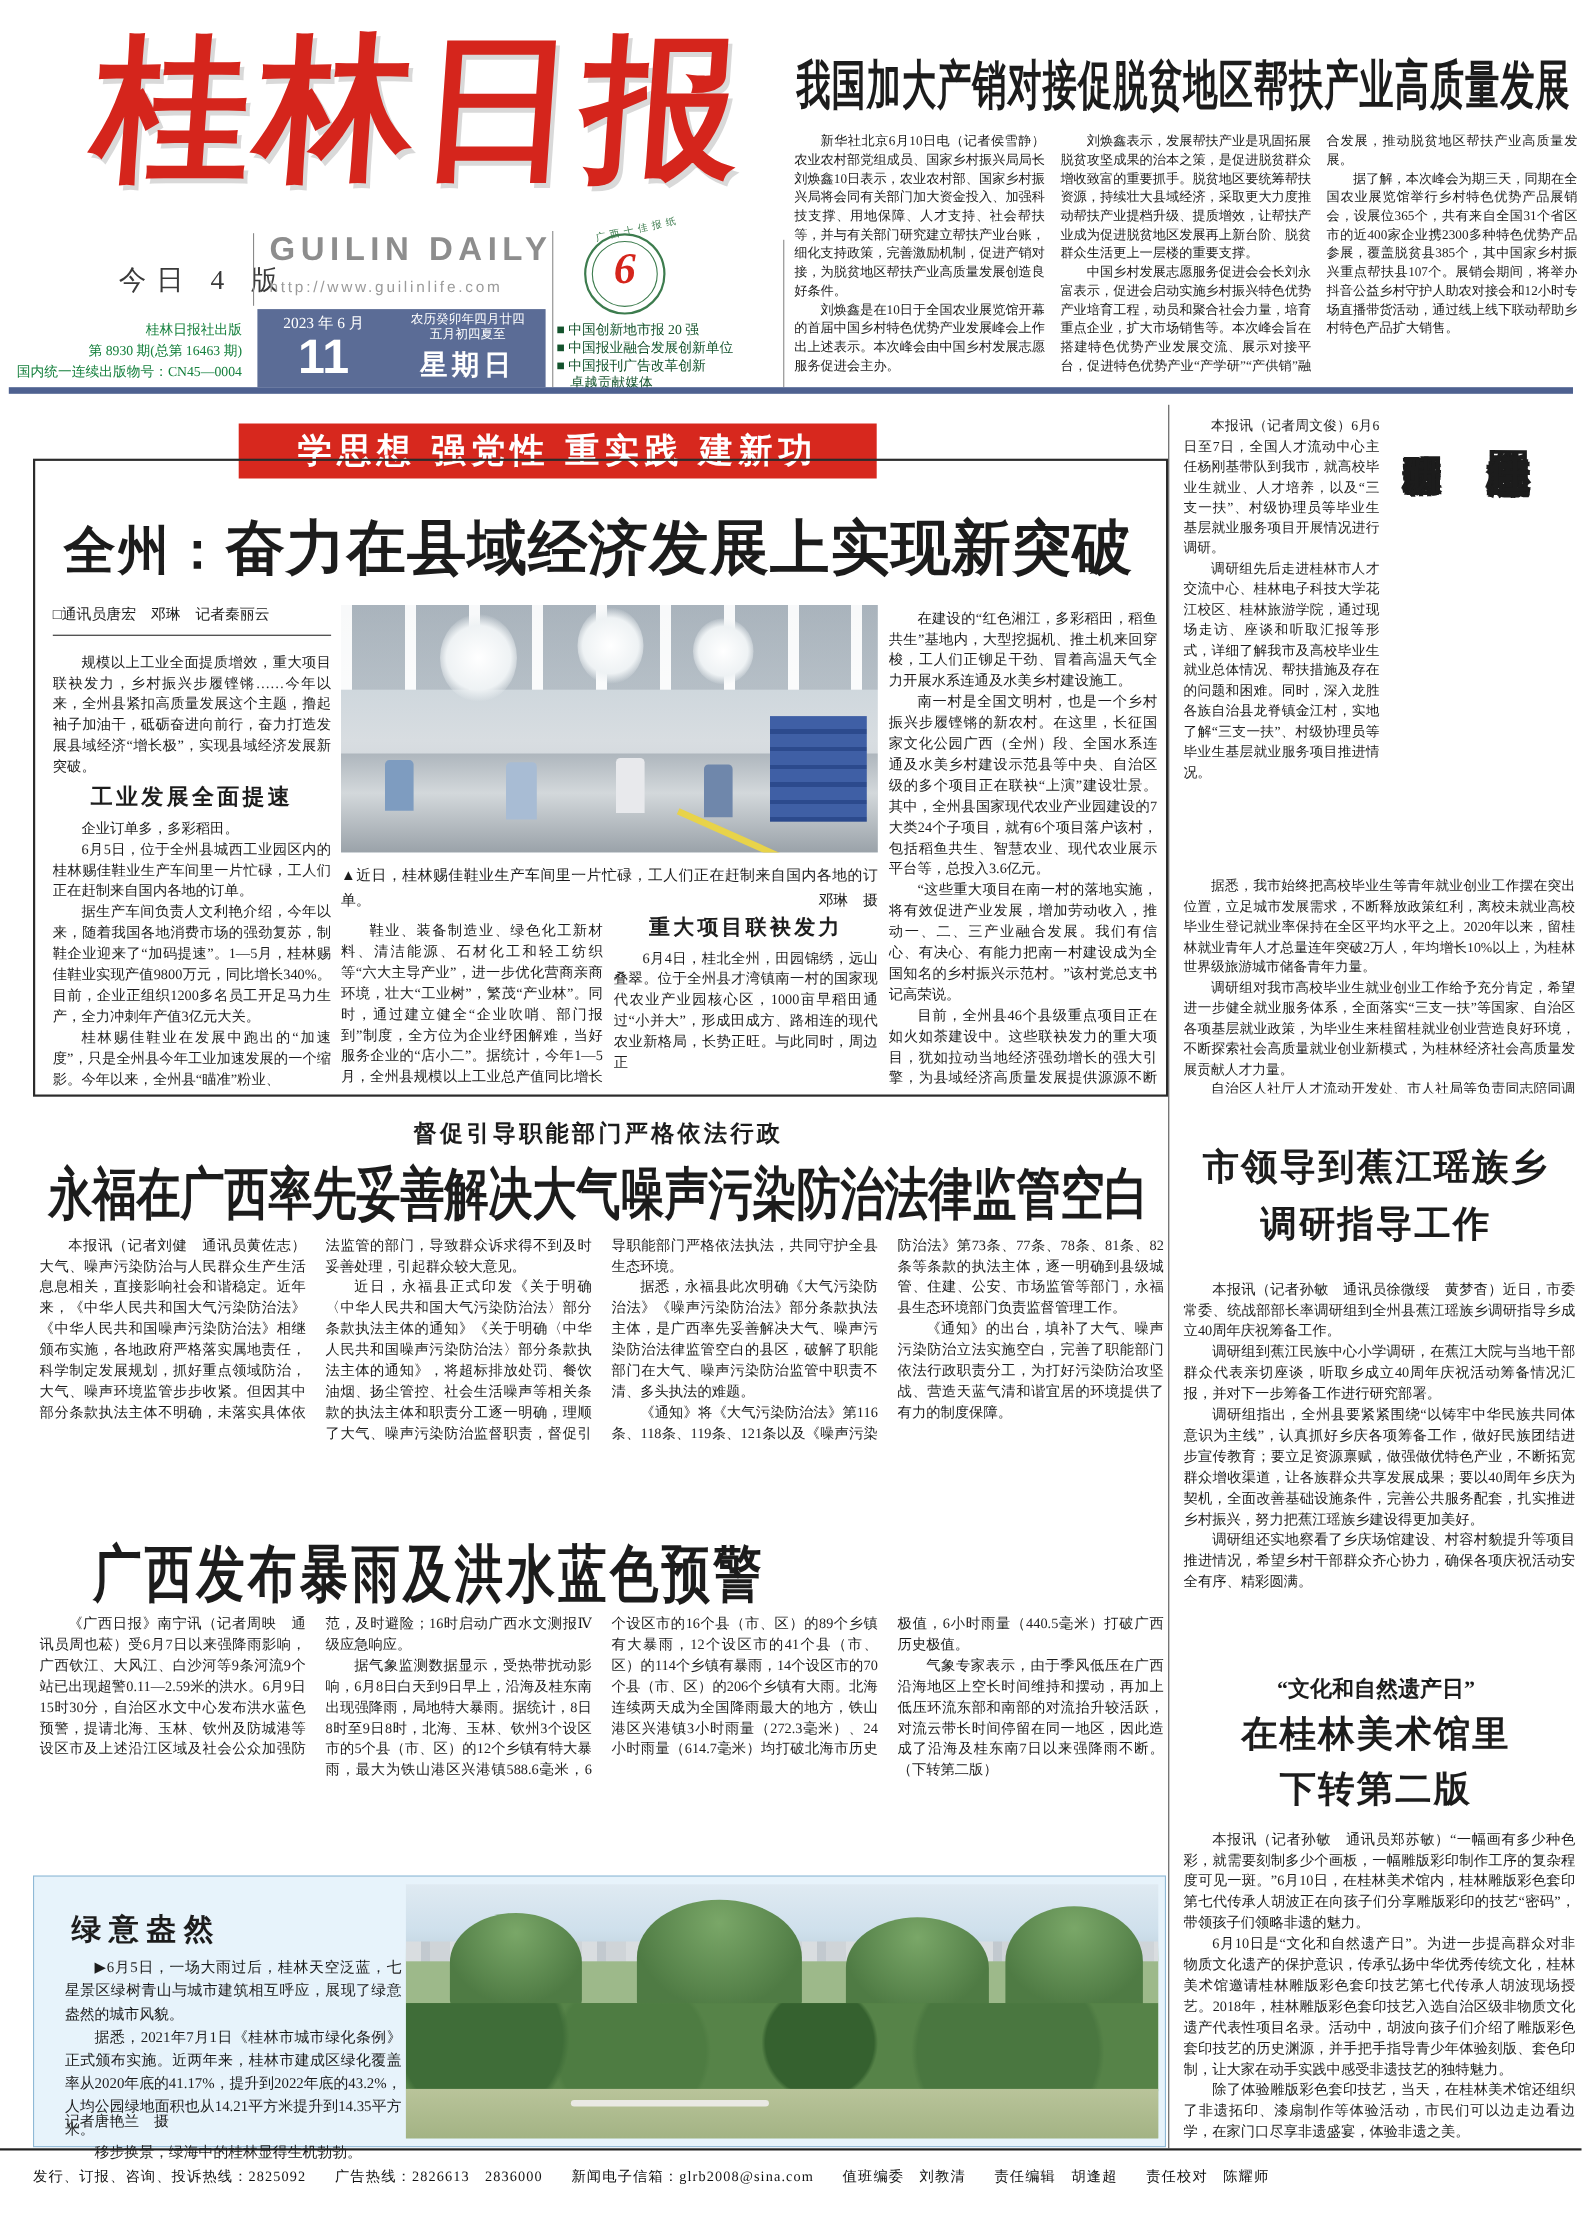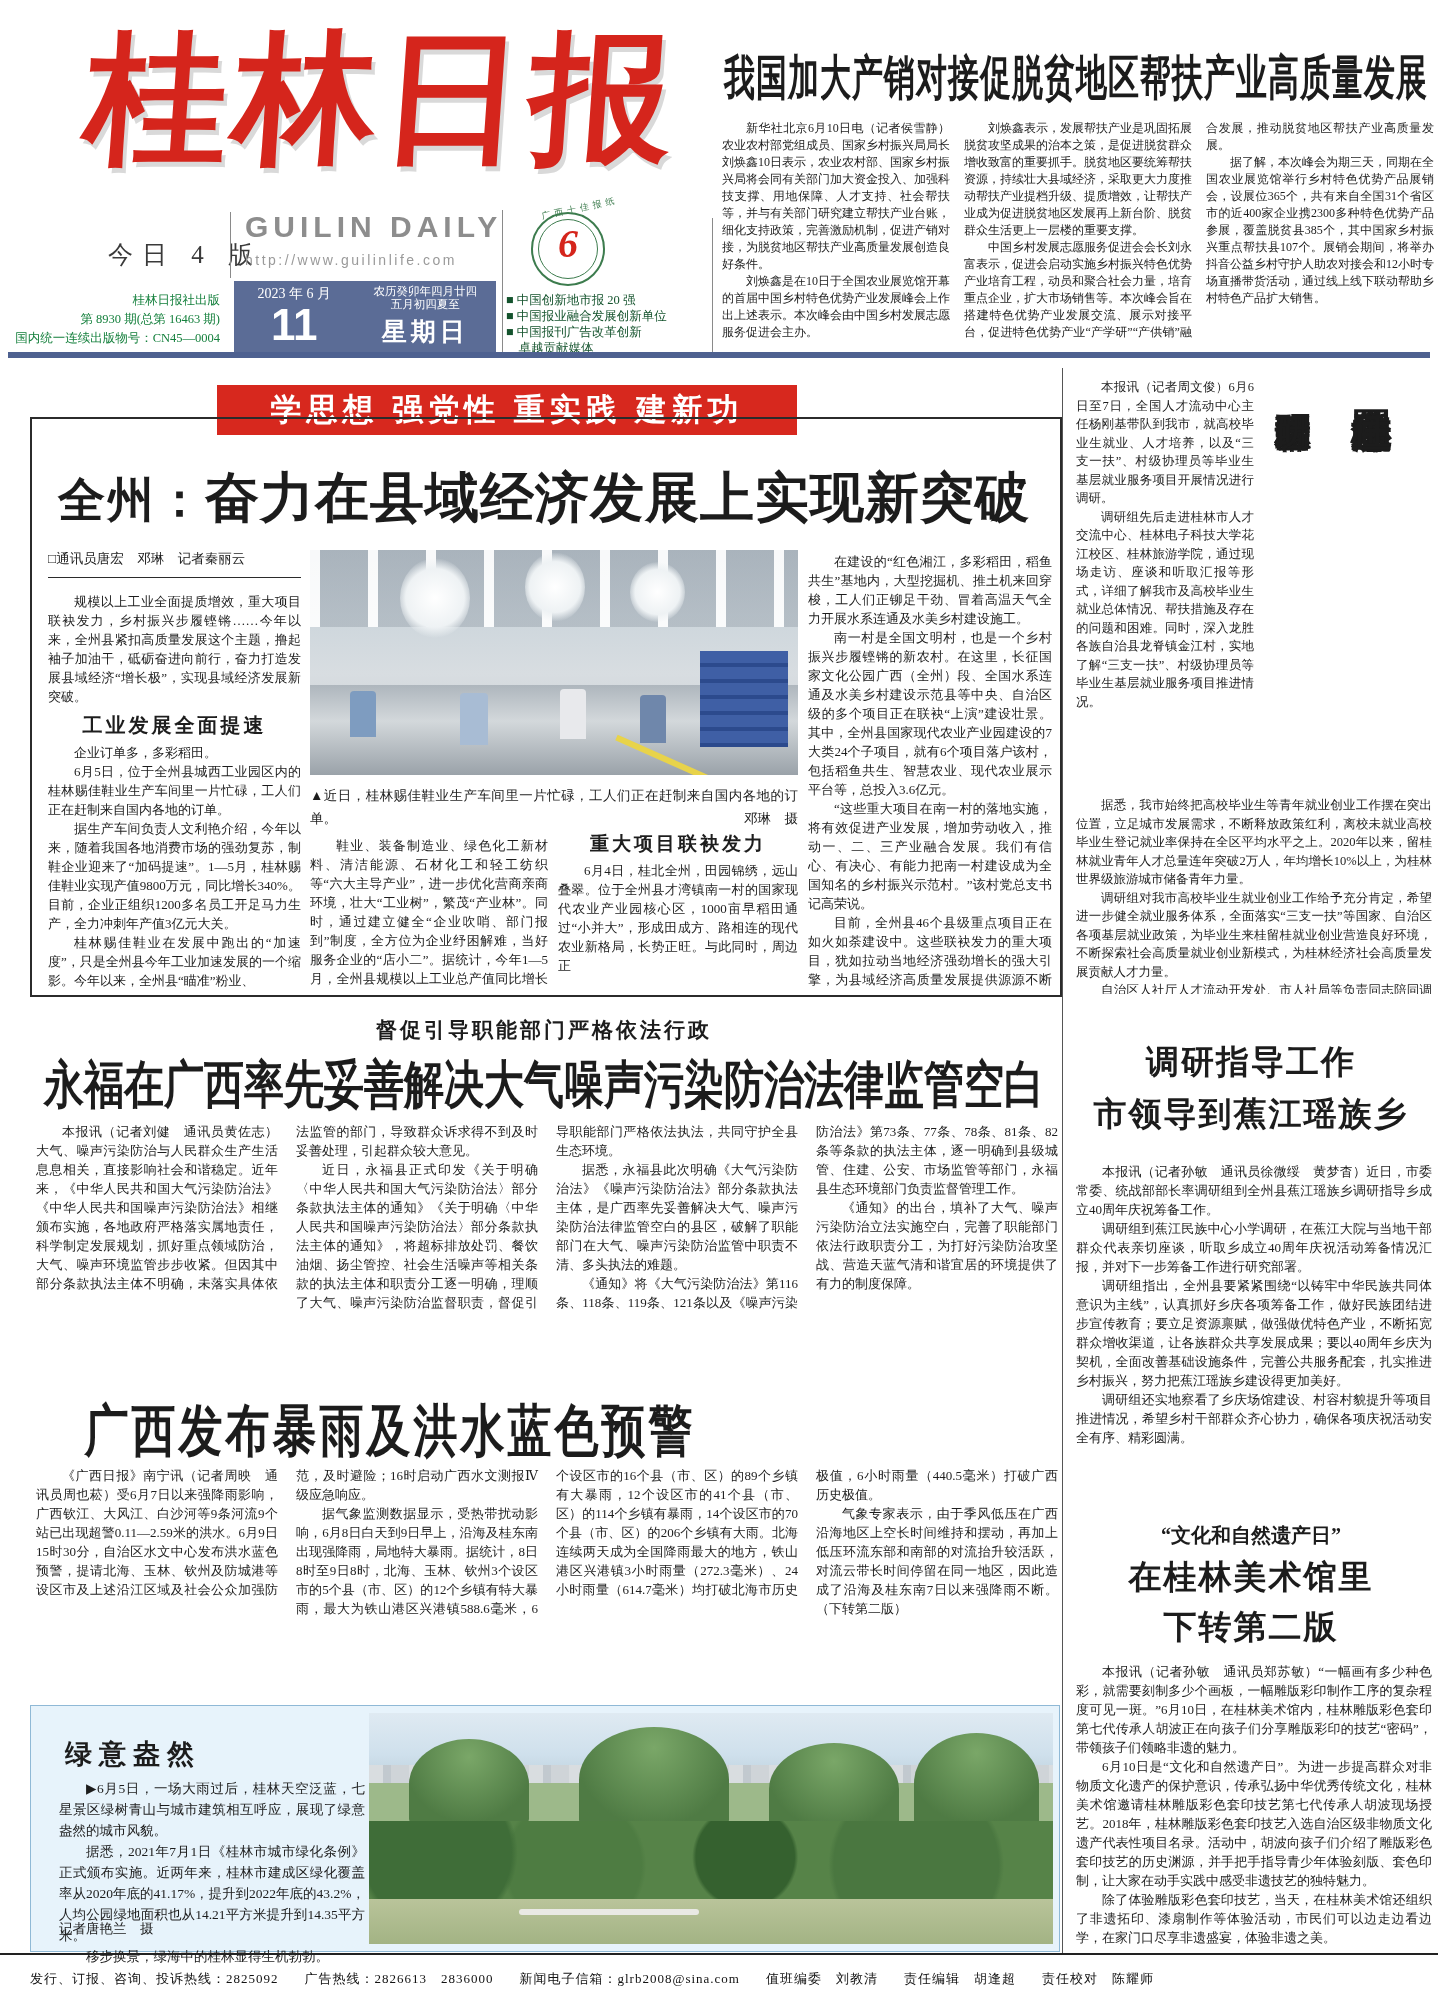--- a/index.html
+++ b/index.html
@@ -210,22 +210,22 @@
     </div>
   <div class="abs vtitle" style="left:1268px;top:386px;height:398px;font-size:36px;">杨刚基带队到桂林调研</div>
   <div class="abs vtitle" style="left:1344px;top:378px;height:410px;font-size:40px;">全国人才流动中心主任</div>
   <div class="abs body" style="left:1076px;top:796px;width:356px;height:198px;font-size:12.5px;line-height:18.5px;">
       <p class="para">据悉，我市始终把高校毕业生等青年就业创业工作摆在突出位置，立足城市发展需求，不断释放政策红利，离校未就业高校毕业生登记就业率保持在全区平均水平之上。2020年以来，留桂林就业青年人才总量连年突破2万人，年均增长10%以上，为桂林世界级旅游城市储备青年力量。</p>
       <p class="para">调研组对我市高校毕业生就业创业工作给予充分肯定，希望进一步健全就业服务体系，全面落实“三支一扶”等国家、自治区各项基层就业政策，为毕业生来桂留桂就业创业营造良好环境，不断探索社会高质量就业创业新模式，为桂林经济社会高质量发展贡献人才力量。</p>
       <p class="para">自治区人社厅人才流动开发处、市人社局等负责同志陪同调研。</p>
     </div>
 
   <div class="abs center" style="left:1068px;top:1036px;width:366px;">
+    <div class="sideh">市领导到蕉江瑶族乡</div>
     <div class="sideh">调研指导工作</div>
-    <div class="sideh">市领导到蕉江瑶族乡</div>
   </div>
   <div class="abs body" style="left:1076px;top:1162px;width:356px;height:346px;">
       <p class="para">本报讯（记者孙敏　通讯员徐微绥　黄梦杳）近日，市委常委、统战部部长率调研组到全州县蕉江瑶族乡调研指导乡成立40周年庆祝筹备工作。</p>
       <p class="para">调研组到蕉江民族中心小学调研，在蕉江大院与当地干部群众代表亲切座谈，听取乡成立40周年庆祝活动筹备情况汇报，并对下一步筹备工作进行研究部署。</p>
       <p class="para">调研组指出，全州县要紧紧围绕“以铸牢中华民族共同体意识为主线”，认真抓好乡庆各项筹备工作，做好民族团结进步宣传教育；要立足资源禀赋，做强做优特色产业，不断拓宽群众增收渠道，让各族群众共享发展成果；要以40周年乡庆为契机，全面改善基础设施条件，完善公共服务配套，扎实推进乡村振兴，努力把蕉江瑶族乡建设得更加美好。</p>
       <p class="para">调研组还实地察看了乡庆场馆建设、村容村貌提升等项目推进情况，希望乡村干部群众齐心协力，确保各项庆祝活动安全有序、精彩圆满。</p>
     </div>
 
   <div class="abs center" style="left:1068px;top:1522px;width:366px;font-size:20px;font-weight:bold;">“文化和自然遗产日”</div>
   <div class="abs center" style="left:1068px;top:1552px;width:366px;">

